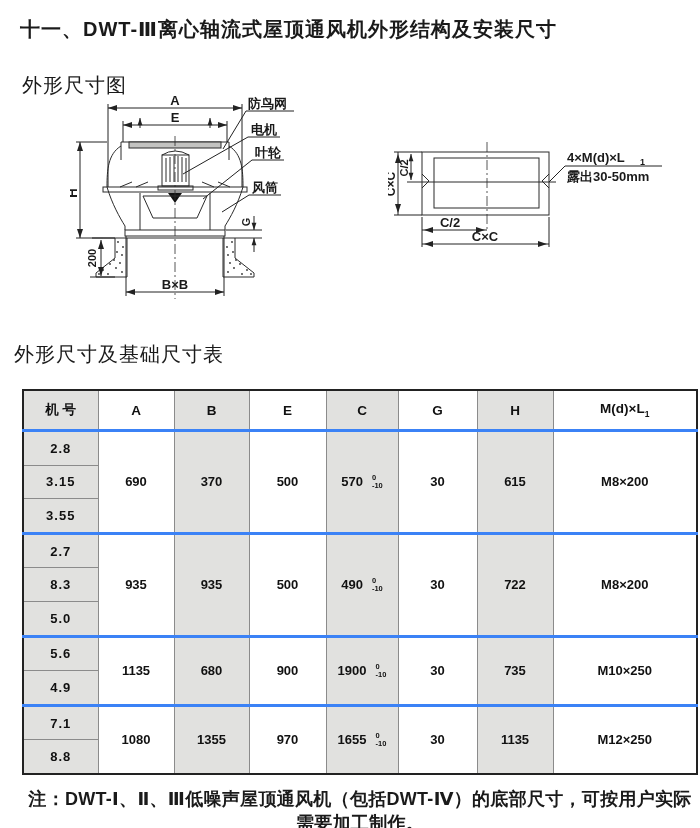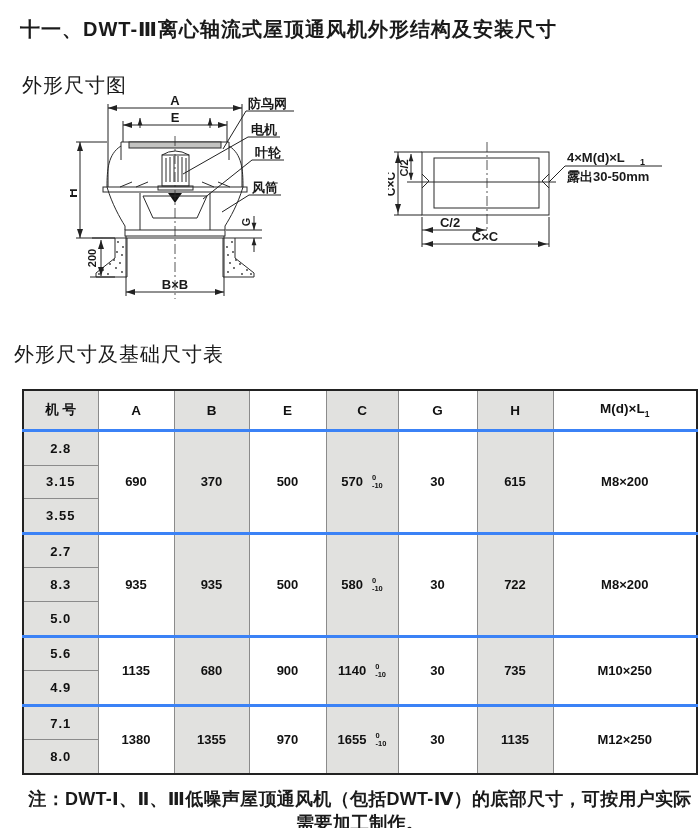--- a/index.html
+++ b/index.html
@@ -273,21 +273,21 @@
         <td class="shade model">3.55</td>
       </tr>
 
   <tr class="grp-start">
     <td class="shade model">2.7</td>
     <td rowspan="3">935</td>
     <td rowspan="3" class="shade">935</td>
     <td rowspan="3">500</td>
     <td rowspan="3" class="shade">
       <span class="tol">
-            <span>580</span>
+            <span>490</span>
             <span class="tolstack">
               <span>0</span>
               <span>-10</span>
             </span>
           </span>
     </td>
     <td rowspan="3">30</td>
     <td rowspan="3" class="shade">722</td>
     <td rowspan="3">M8×200</td>
   </tr>
@@ -298,52 +298,52 @@
         <td class="shade model">5.0</td>
       </tr>
 
   <tr class="grp-start">
     <td class="shade model">5.6</td>
     <td rowspan="2">1135</td>
     <td rowspan="2" class="shade">680</td>
     <td rowspan="2">900</td>
     <td rowspan="2" class="shade">
       <span class="tol">
-            <span>1140</span>
+            <span>1900</span>
             <span class="tolstack">
               <span>0</span>
               <span>-10</span>
             </span>
           </span>
     </td>
     <td rowspan="2">30</td>
     <td rowspan="2" class="shade">735</td>
     <td rowspan="2">M10×250</td>
   </tr>
   <tr>
         <td class="shade model">4.9</td>
       </tr>
 
   <tr class="grp-start">
     <td class="shade model">7.1</td>
-    <td rowspan="2">1380</td>
+    <td rowspan="2">1080</td>
     <td rowspan="2" class="shade">1355</td>
     <td rowspan="2">970</td>
     <td rowspan="2" class="shade">
       <span class="tol">
             <span>1655</span>
             <span class="tolstack">
               <span>0</span>
               <span>-10</span>
             </span>
           </span>
     </td>
     <td rowspan="2">30</td>
     <td rowspan="2" class="shade">1135</td>
     <td rowspan="2">M12×250</td>
   </tr>
   <tr>
-        <td class="shade model">8.0</td>
+        <td class="shade model">8.8</td>
       </tr>
 </tbody>
   </table>
 
 <div class="abs" id="note">注：DWT-Ⅰ、Ⅱ、Ⅲ低噪声屋顶通风机（包括DWT-Ⅳ）的底部尺寸，可按用户实际需要加工制作。</div>
 
 </body></html>

